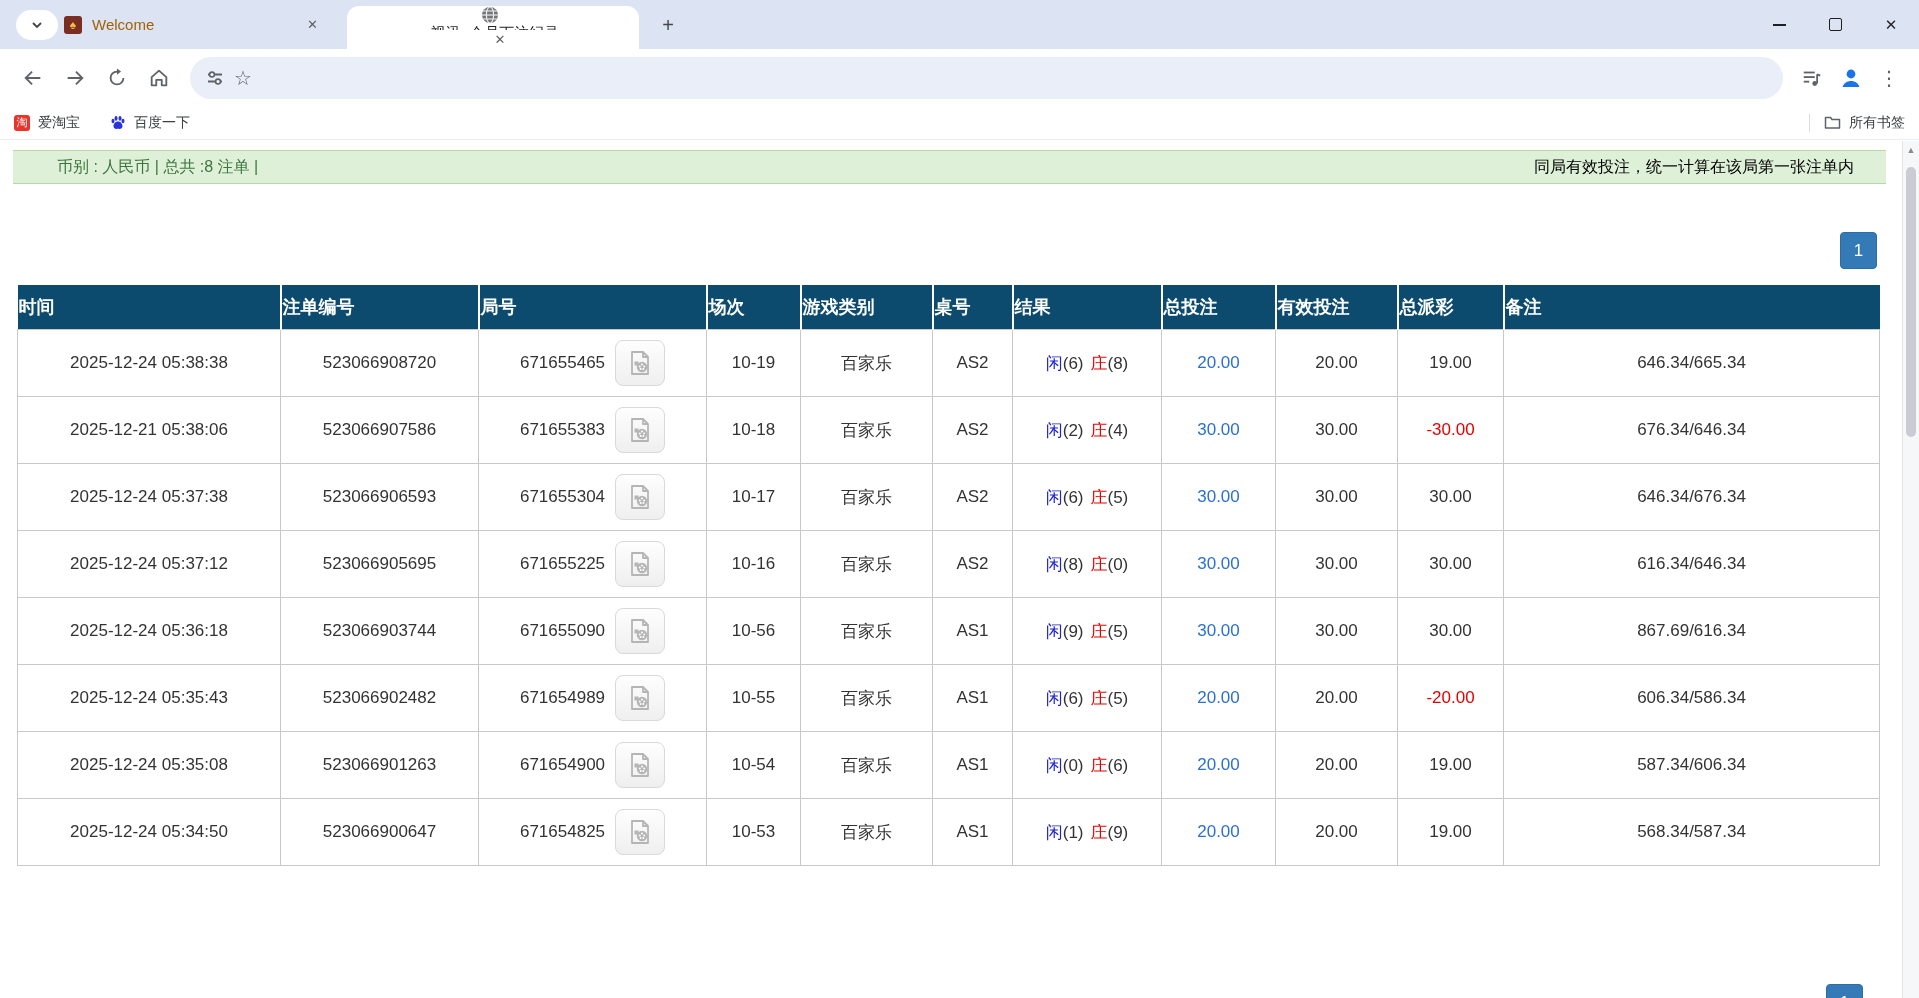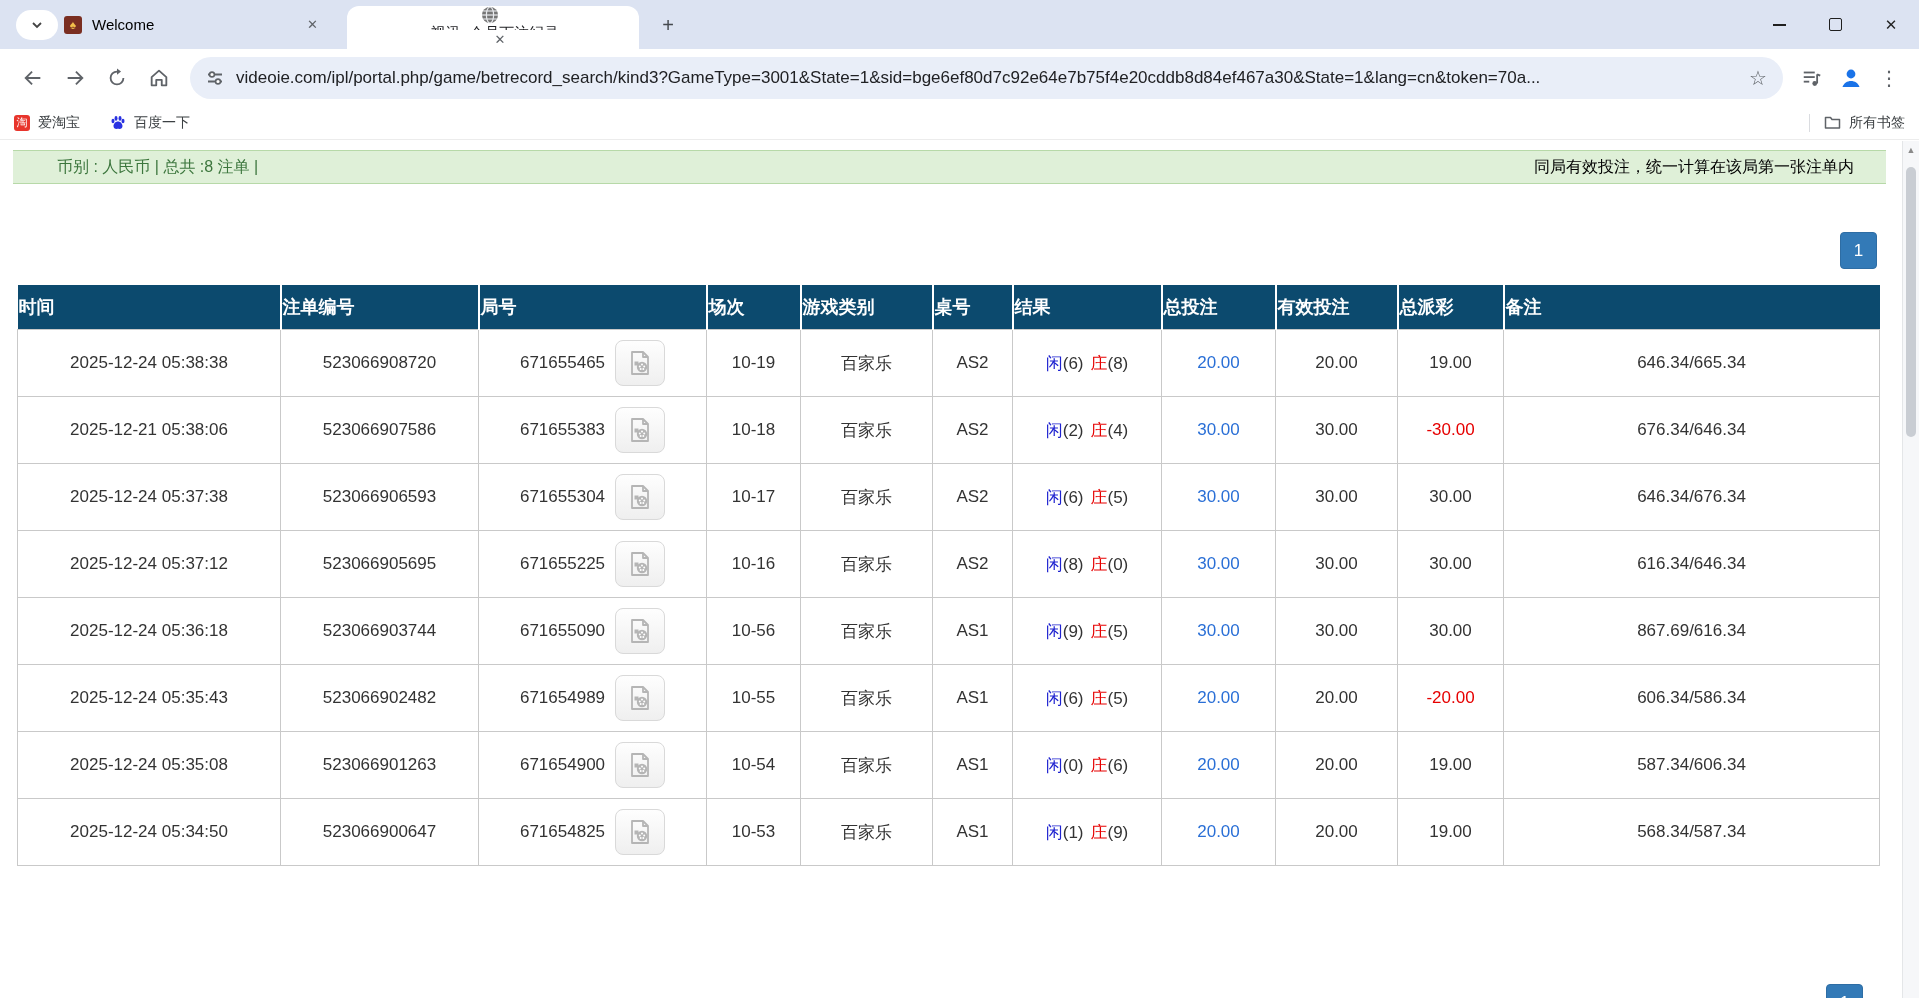--- a/index.html
+++ b/index.html
@@ -6,21 +6,21 @@
   body{width:1919px;height:998px;overflow:hidden;background:#fff;
        font-family:"Liberation Sans","DejaVu Sans",sans-serif;}
   #window{position:relative;width:1919px;height:998px;background:#fff;}
 
   
   .tabstrip{position:absolute;top:0;left:0;right:0;height:49px;background:#dce3f2;}
   .tab-search{position:absolute;left:16px;top:10px;width:42px;height:30px;background:#fff;
       border-radius:15px;display:flex;align-items:center;justify-content:center;}
   .tab{position:absolute;top:0;height:49px;display:flex;align-items:center;box-sizing:border-box;}
   .tab .favicon{width:18px;height:18px;flex:0 0 18px;margin-right:10px;}
-  .tab .title{font-size:15px;color:#000000;white-space:nowrap;overflow:hidden;flex:1;}
+  .tab .title{font-size:15px;color:#a16207;white-space:nowrap;overflow:hidden;flex:1;}
   .tab .close{font-size:13px;color:#5f6368;margin-left:10px;padding:2px 4px;}
   .tab.inactive{left:44px;width:290px;padding:0 12px 0 20px;}
   .tab.active{left:347px;width:292px;top:6px;height:43px;background:#fff;
       border-radius:12px 12px 0 0;padding:0 12px 0 16px;flex-direction:column;}
   .tab.active .title{color:#202124;}
   .favicon-welcome{background:#7a2e21;border-radius:3px;display:flex;align-items:center;
       justify-content:center;color:#f3c14b;font-size:12px;line-height:1;}
   .newtab{position:absolute;left:655px;top:12px;width:26px;height:26px;display:flex;
       align-items:center;justify-content:center;font-size:20px;color:#45494f;}
   .win-controls{position:absolute;right:0;top:0;height:49px;display:flex;}
@@ -167,21 +167,20 @@
 
     <div class="omnibox">
       <span>
         <svg width="18" height="18" viewBox="0 0 18 18">
           <line x1="2" y1="5.5" x2="16" y2="5.5" stroke="#5f6368" stroke-width="1.8"></line>
           <circle cx="6" cy="5.5" r="2.4" fill="#fff" stroke="#5f6368" stroke-width="1.6"></circle>
           <line x1="2" y1="12.5" x2="16" y2="12.5" stroke="#5f6368" stroke-width="1.8"></line>
           <circle cx="12" cy="12.5" r="2.4" fill="#fff" stroke="#5f6368" stroke-width="1.6"></circle>
         </svg>
       </span>
-      <span class="url">videoie.com/ipl/portal.php/game/betrecord_search/kind3?GameType=3001&amp;State=1&amp;sid=bge6ef80d7c92e64e7b75f4e20cddb8d84ef467a30&amp;State=1&amp;lang=cn&amp;token=70a...</span>
       <span class="star">☆</span>
     </div>
 
     <div class="toolbar-right">
       <span>
         <svg width="22" height="22" viewBox="0 0 24 24">
           <line x1="3" y1="6" x2="15" y2="6" stroke="#5f6368" stroke-width="2"></line>
           <line x1="3" y1="11" x2="15" y2="11" stroke="#5f6368" stroke-width="2"></line>
           <line x1="3" y1="16" x2="9" y2="16" stroke="#5f6368" stroke-width="2"></line>
           <circle cx="15" cy="18" r="2.6" fill="#5f6368"></circle>

